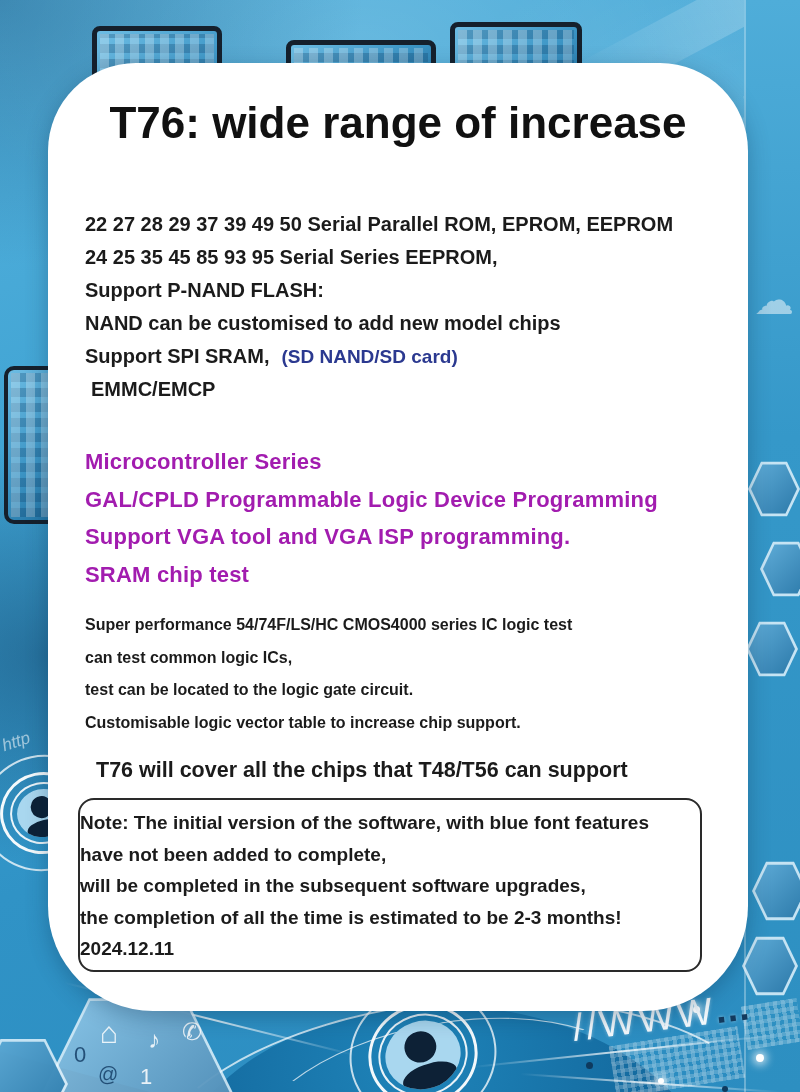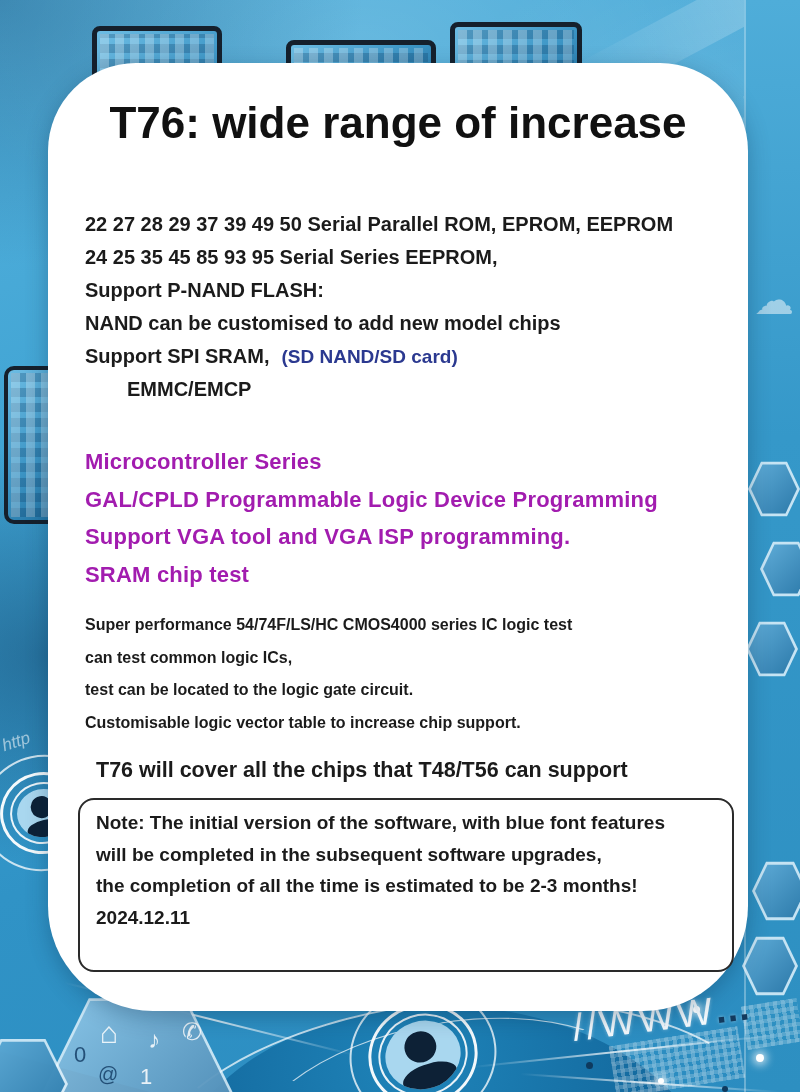--- a/index.html
+++ b/index.html
@@ -77,29 +77,29 @@
   
   .card{position:absolute;left:48px;top:63px;width:700px;height:948px;background:#ffffff;
     border-radius:88px 88px 105px 105px;z-index:5;box-shadow:0 6px 22px rgba(8,40,70,.30);
     color:#1b1b1b;font-weight:700;}
   .title{position:absolute;left:0;top:36px;width:100%;margin:0;text-align:center;
     font-size:44px;line-height:1.1;color:#111;font-weight:700;letter-spacing:0;}
   .block{position:absolute;left:37px;right:20px;}
   .line{display:block;white-space:nowrap;}
   .mem-block{top:145px;font-size:20px;}
   .mem-block .line{line-height:33px;}
-  .mem-block .emmc{padding-left:6px;margin-left:36px;}
+  .mem-block .emmc{padding-left:6px;}
   .blue-inline{color:#2b3990;font-size:19px;margin-left:12px;}
   .blue-block{top:380px;font-size:22px;color:#a21caf;letter-spacing:.2px;}
   .blue-block .line{line-height:37.5px;}
   .logic-block{top:546px;font-size:16px;}
   .logic-block .line{line-height:32.5px;}
   .coverage{position:absolute;left:48px;top:694px;font-size:21.5px;line-height:26px;white-space:nowrap;}
   .note{position:absolute;left:30px;top:735px;width:620px;height:156px;
-    border:2px solid #2a2a2a;border-radius:16px;padding:7px 16px;font-size:19px;}
+    border:2px solid #2a2a2a;border-radius:16px;padding:7px 0;font-size:19px;}
   .note .line{line-height:31.5px;}
 </style>
 </head>
 <body>
 
 <div class="stage">
 
   <div class="bg">
     <span class="gear-big">⚙</span>
     <div class="streak" style="left:560px;top:-20px;width:360px;height:46px;transform:rotate(-28deg);"></div>
@@ -206,19 +206,20 @@
       <span class="line">Super performance 54/74F/LS/HC CMOS4000 series IC logic test</span>
       <span class="line">can test common logic ICs,</span>
       <span class="line">test can be located to the logic gate circuit.</span>
       <span class="line">Customisable logic vector table to increase chip support.</span>
     </div>
 
     <div class="coverage">T76 will cover all the chips that T48/T56 can support</div>
 
     <div class="note">
       <span class="line">Note: The initial version of the software, with blue font features</span>
+      <span class="line">have not been added to complete,</span>
       <span class="line">will be completed in the subsequent software upgrades,</span>
       <span class="line">the completion of all the time is estimated to be 2-3 months!</span>
       <span class="line">2024.12.11</span>
     </div>
   </div>
 
 </div>
 
 </body></html>

